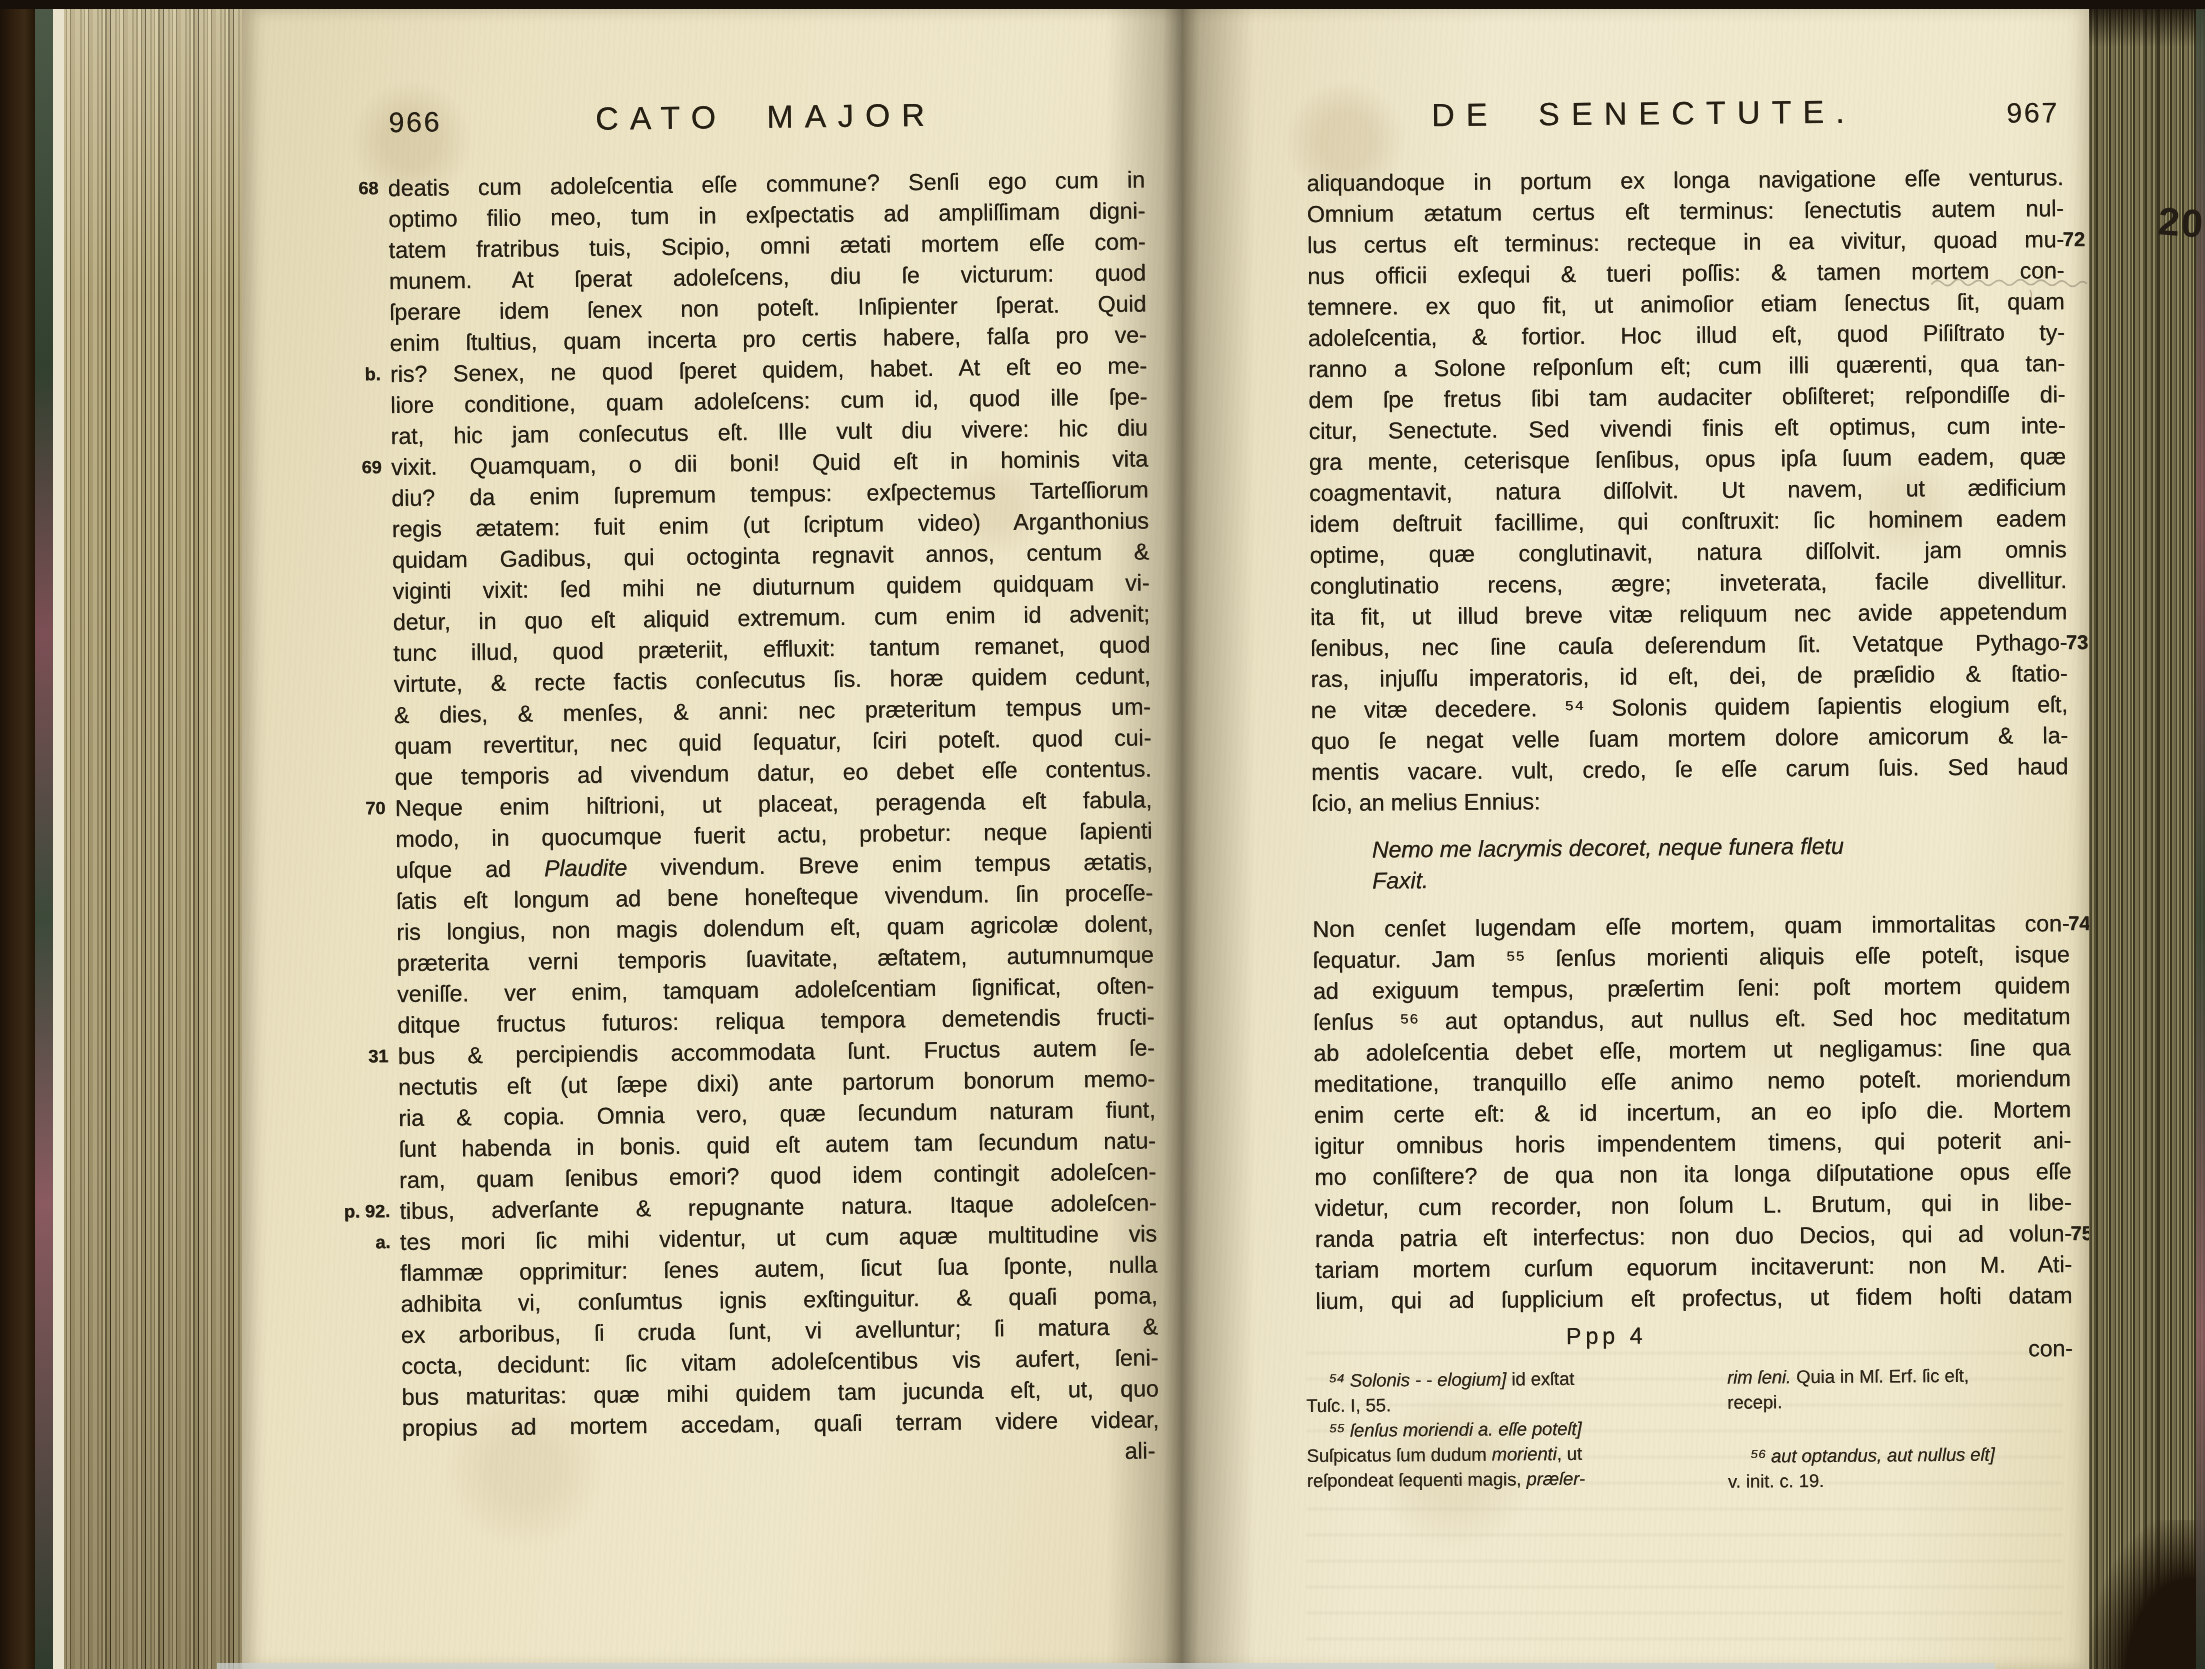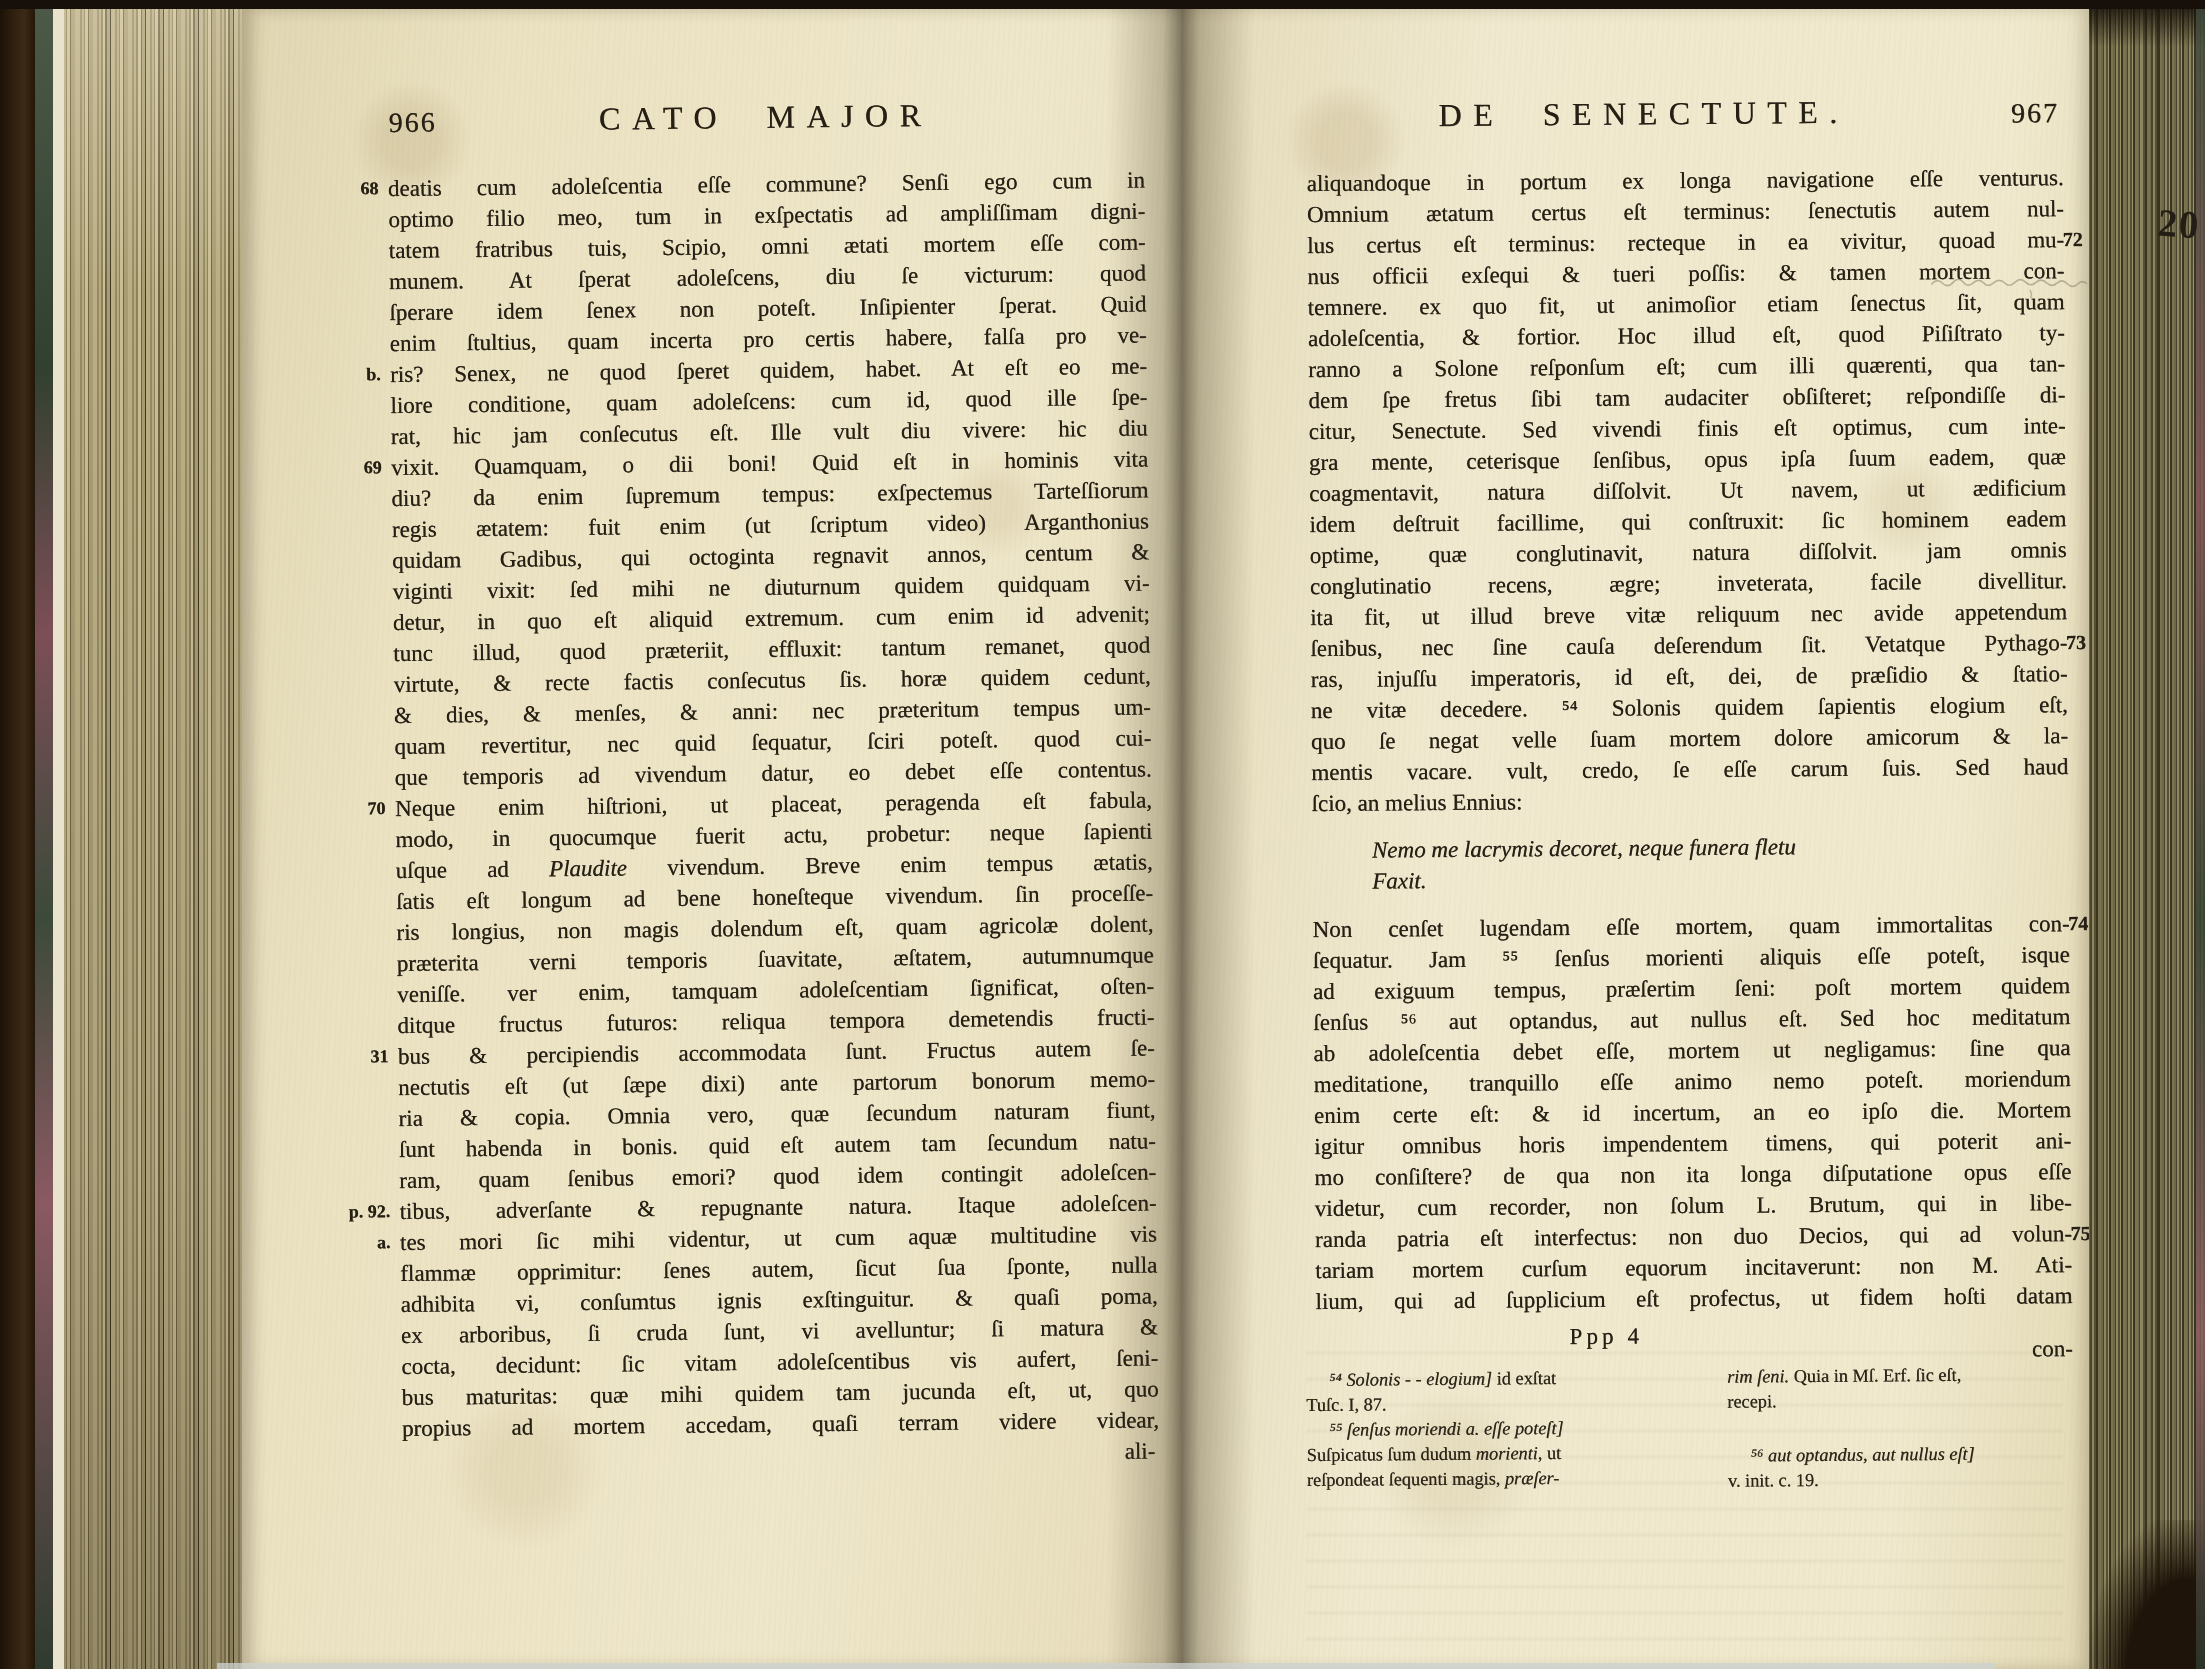--- a/index.html
+++ b/index.html
@@ -1,17 +1,17 @@
 <!DOCTYPE html>
 <html style="font-size:11px"><head>
 <meta charset="utf-8">
 <style>
   html,body{margin:0;padding:0;background:#0d0905;}
   .photo{position:relative;width:2205px;height:1669px;overflow:hidden;background:#4d7c0f;
-         font-family:Liberation Serif, serif;}
+         font-family:Liberation Sans, sans-serif;}
 
   
   .cover-left{position:absolute;left:0;top:0;width:35px;height:1669px;
     background:linear-gradient(90deg,#1c1208 0%,#31200f 40%,#3a2a16 70%,#241708 100%);}
   .marble-left{position:absolute;left:35px;top:0;width:17.6px;height:1669px;
     background:linear-gradient(170deg,#4d5a48 0%,#31402f 22%,#7c4f55 38%,#3c4a3a 55%,#8a5a60 72%,#2e3b2d 100%);}
   .endpaper-left{position:absolute;left:53px;top:0;width:11px;height:1669px;background:#e9e2cd;}
   .edges-left{position:absolute;left:64px;top:0;width:178px;height:1669px;
     background:repeating-linear-gradient(90deg,#b7aa80 0 2px,#8d815b 2px 3.4px,#c9bd93 3.4px 6.1px,#6e6342 6.1px 7.5px,#a99c72 7.5px 11px,#3d3621 11px 11.5px,#baae84 11.5px 15.6px,#958a63 15.6px 17.6px);}
   .edges-left:after{content:"";position:absolute;inset:0;
@@ -305,21 +305,21 @@
         <span class="sig">Ppp 4</span>
         <span class="sig-cw">con-</span>
       </div>
     </div>
 
     <div class="footnotes">
       <div class="fcol fcol1">
 
           <div class="fn ind"><span class="ra"></span><span class="it">⁵⁴ Solonis - - elogium]</span><span class="ra"> id exſtat</span></div>
 
-          <div class="fn"><span class="ra">Tuſc. I, 87.</span><span class="it"></span><span class="ra"></span></div>
+          <div class="fn"><span class="ra">Tuſc. I, 55.</span><span class="it"></span><span class="ra"></span></div>
 
           <div class="fn ind"><span class="ra"></span><span class="it">⁵⁵ ſenſus moriendi a. eſſe poteſt]</span><span class="ra"></span></div>
 
           <div class="fn"><span class="ra">Suſpicatus ſum dudum </span><span class="it">morienti</span><span class="ra">, ut</span></div>
 
           <div class="fn"><span class="ra">reſpondeat ſequenti magis, </span><span class="it">præſer-</span><span class="ra"></span></div>
         </div>
       <div class="fcol fcol2">
 
           <div class="fn"><span class="ra"></span><span class="it">rim ſeni.</span><span class="ra">  Quia in Mſ. Erf. ſic eſt,</span></div>

